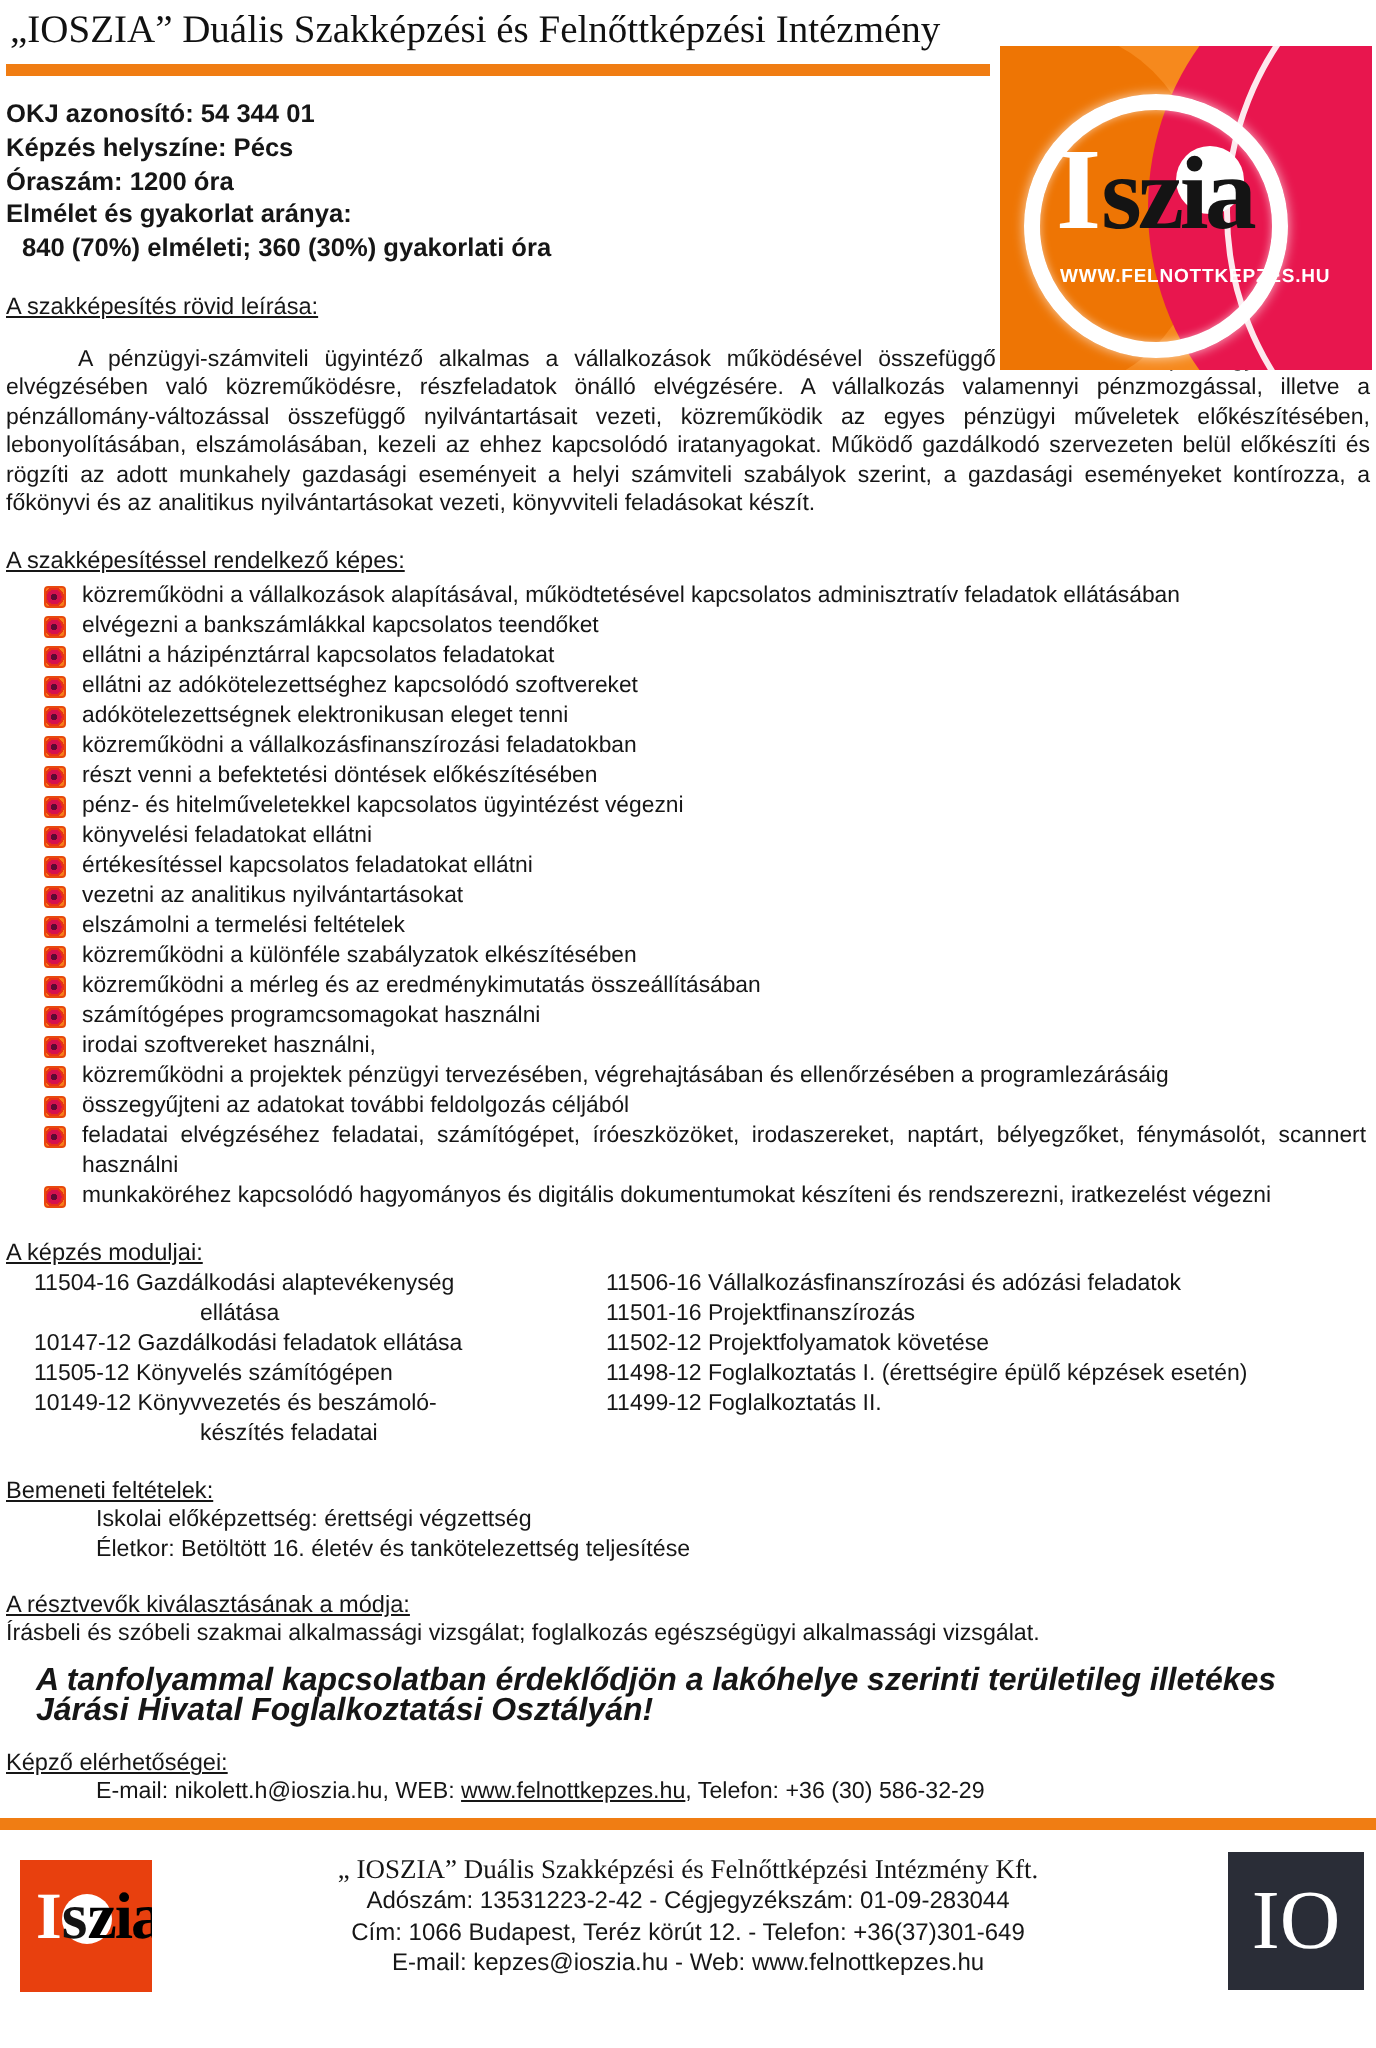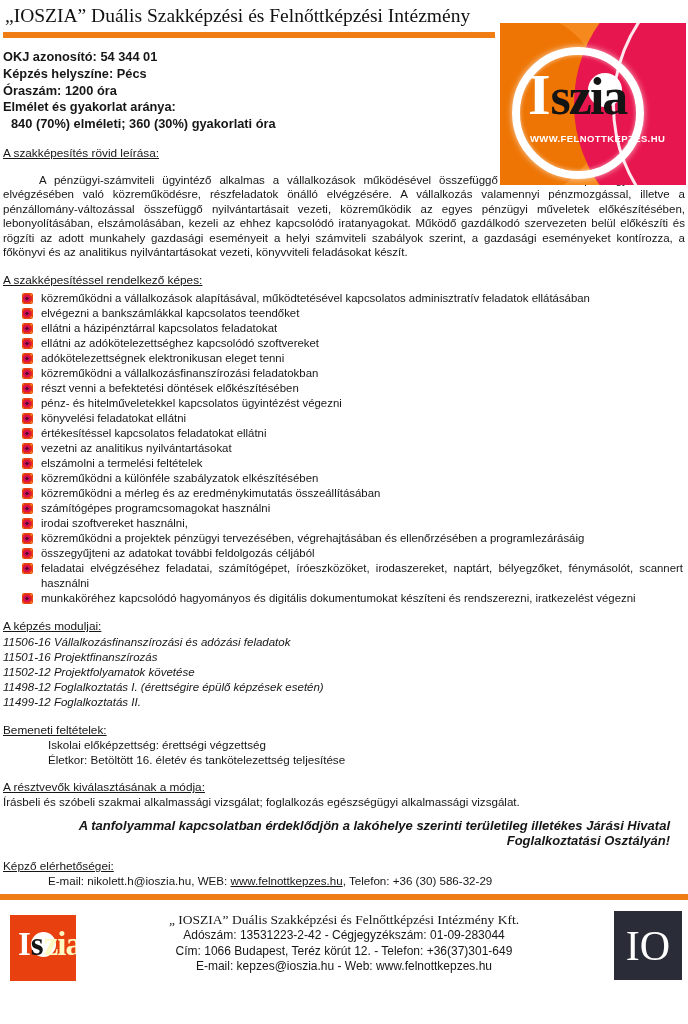--- a/index.html
+++ b/index.html
@@ -50,49 +50,49 @@
   .b-icon {
     flex:0 0 11px; width:11px; height:11px; margin-top:2px; margin-right:8px; border-radius:2px;
     background:#F57E1C radial-gradient(circle at 46% 50%, #5E0A33 0 1.7px, #D6114D 1.7px 3.7px, #E73019 3.7px 4.9px, #F57E1C 4.9px);
     box-shadow: inset 0 0 0 1px #E8490F;
   }
   .b-text { text-align:justify; flex:1; padding-right:2px; }
 
   
   .modules { display:flex; margin-top:2px; line-height:15px; font-size:11.5px; }
   .mod-left  { width:286px; margin-left:14px; }
-  .mod-right { flex:1;font-style:italic; }
+  .mod-right { flex:1; }
   .mod-line.indent { padding-left:83px; }
 
   .intensity { margin-top:13px; font-size:11.6px; }
   .u { text-decoration:underline; }
 
   .entry-lines { padding-left:45px; line-height:15px; font-size:11.6px; }
   .plain-line { font-size:11.6px; line-height:15px; }
 
   .notice {
-    margin:10px auto 0 auto; max-width:652px; text-align:right;
-    font-weight:bold; font-style:italic; font-size:13px; line-height:14.6px;
+    margin:10px auto 0 auto; max-width:652px; text-align:left;
+    font-weight:bold; font-style:italic; font-size:16px; line-height:14.6px;
   }
 
   .contact-line { padding-left:45px; font-size:11.6px; line-height:15px; }
   .link { text-decoration:underline; color:#161616; }
 
   
   .footer { position:relative; margin-top:9px; height:80px; }
   .f-center { text-align:center; padding-top:2px; }
   .f-line1 { font-family:"Liberation Serif", serif; font-size:13.5px; line-height:17px; }
   .f-line  { font-size:12px; line-height:15.5px; }
 
   .f-logo-left { position:absolute; left:7px; top:6px; width:66px; height:66px; background:#E8400E; overflow:hidden; }
   .fl-disc { position:absolute; left:21px; top:17px; width:25px; height:25px; border-radius:50%; background:#fff; }
   .fl-text { position:absolute; left:8px; top:11px; font-family:"Liberation Serif", serif; font-size:33px; font-weight:bold; white-space:nowrap; }
   .fl-i   { color:#fff; }
   .fl-s   { color:#141414; position:relative; }
-  .fl-zia { color:#fef9c3; letter-spacing:-1px; }
+  .fl-zia { color:#000000; letter-spacing:-1px; }
 
   .f-logo-right {
     position:absolute; right:3px; top:2px; width:68px; height:69px; background:#2A2D37;
     color:#fff; font-family:"Liberation Serif", serif; font-size:42px;
     display:flex; align-items:center; justify-content:center;
   }
 </style>
 </head>
 <body>
 
@@ -201,20 +201,28 @@
         <span class="b-text">feladatai elvégzéséhez feladatai, számítógépet, íróeszközöket, irodaszereket, naptárt, bélyegzőket, fénymásolót, scannert használni</span>
       </li>
     <li>
         <span class="b-icon"></span>
         <span class="b-text">munkaköréhez kapcsolódó hagyományos és digitális dokumentumokat készíteni és rendszerezni, iratkezelést végezni</span>
       </li>
   </ul>
 
   <div class="sec-head">A képzés moduljai:</div>
   <div class="modules">
+    <div class="mod-left">
+      <div class="mod-line">11504-16 Gazdálkodási alaptevékenység</div>
+      <div class="mod-line indent">ellátása</div>
+      <div class="mod-line">10147-12 Gazdálkodási feladatok ellátása</div>
+      <div class="mod-line">11505-12 Könyvelés számítógépen</div>
+      <div class="mod-line">10149-12 Könyvvezetés és beszámoló-</div>
+      <div class="mod-line indent">készítés feladatai</div>
+    </div>
     <div class="mod-right">
       <div class="mod-line">11506-16 Vállalkozásfinanszírozási és adózási feladatok</div>
       <div class="mod-line">11501-16 Projektfinanszírozás</div>
       <div class="mod-line">11502-12 Projektfolyamatok követése</div>
       <div class="mod-line">11498-12 Foglalkoztatás I. (érettségire épülő képzések esetén)</div>
       <div class="mod-line">11499-12 Foglalkoztatás II.</div>
     </div>
   </div>
 
 

